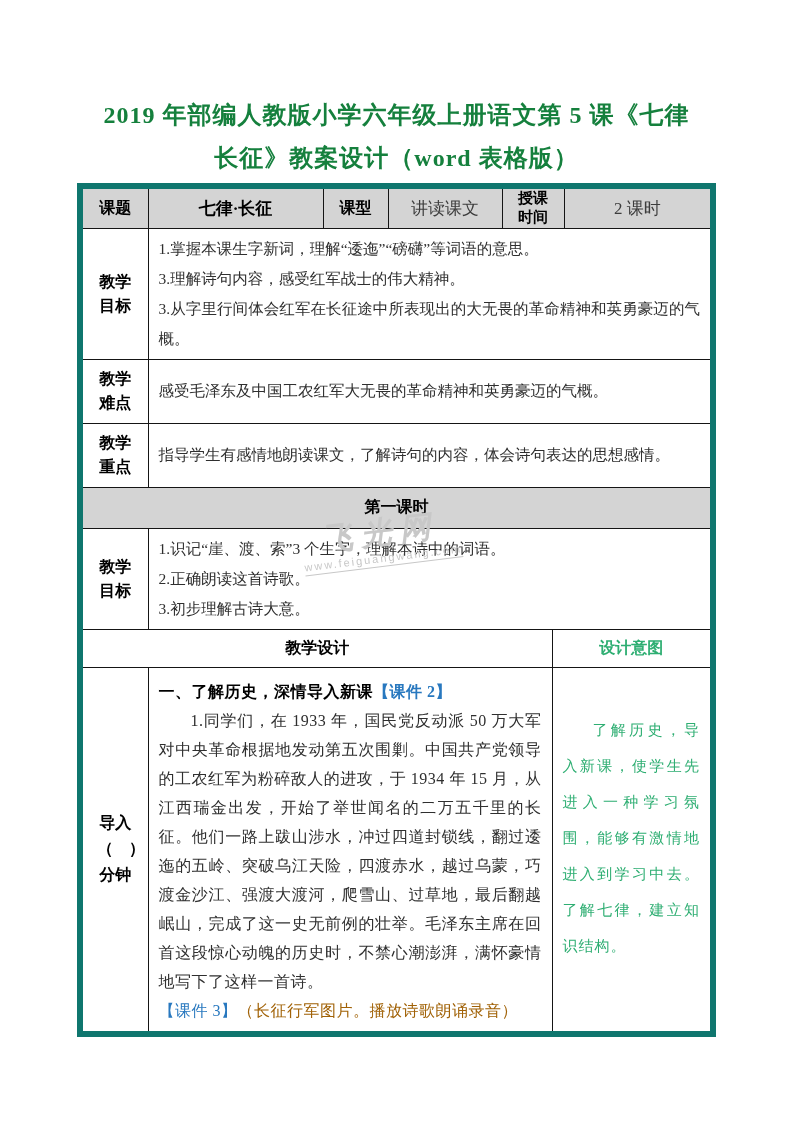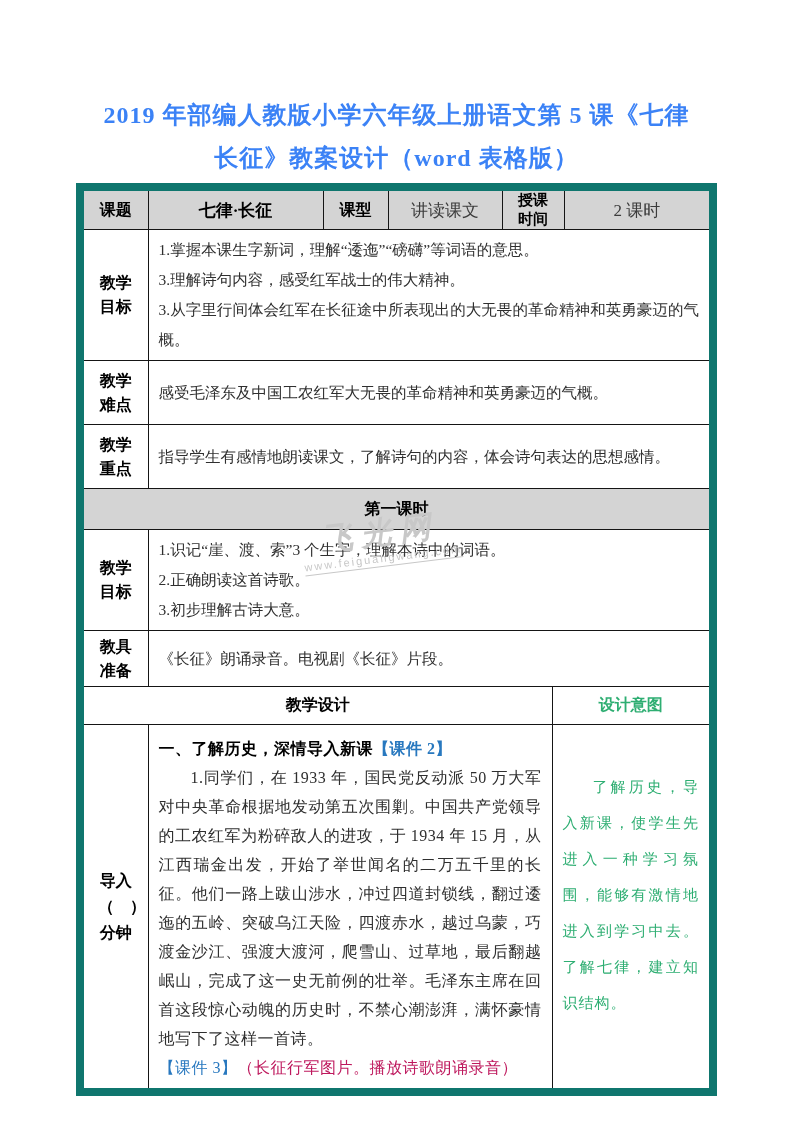--- a/index.html
+++ b/index.html
@@ -12,30 +12,30 @@
     background: #ffffff;
     overflow: hidden;
     font-family: "Liberation Serif", "DejaVu Serif", serif;
     color: #2f2f2f;
   }
   .doc-title {
     padding-top: 94px;
     text-align: center;
     font-size: 24px;
     font-weight: bold;
-    color: #3b82f6;
+    color: #15803d;
     line-height: 43px;
     letter-spacing: 1px;
   }
   table.doc-table {
     width: 633px;
     margin: 3px auto 0 auto;
     border-collapse: collapse;
     table-layout: fixed;
-    border: 8px solid #0f766e;
+    border: 6px solid #0f766e;
     font-family: Liberation Serif, serif;
   }
   td {
     border: 1px solid #151515;
     padding: 0;
     vertical-align: middle;
     overflow: hidden;
   }
   tr.gray-row td { background: #d4d4d4; }
   .lbl {
@@ -95,21 +95,21 @@
     font-size: 16px;
     line-height: 29px;
     letter-spacing: 0.5px;
     text-align: justify;
     color: #2f2f2f;
     margin-left: 24px;
   }
   .para-heading { font-weight: bold; color: #000; }
   .para { text-indent: 2em; }
   .tag { color: #2878bf; }
-  .tag-note { color: #be185d; }
+  .tag-note { color: #a16207; }
   .intent-cell {
     vertical-align: top;
     padding: 44px 10px 0 10px;
     font-size: 15px;
     line-height: 36px;
     letter-spacing: 1px;
     color: #2eae72;
     text-align: justify;
     text-indent: 2em;
     border-radius: 14px;
@@ -201,24 +201,20 @@
 
     <tr style="height:92px;">
       <td class="lbl">教学目标</td>
       <td class="content" colspan="6">
         <div>1.识记“崖、渡、索”3 个生字，理解本诗中的词语。</div>
         <div>2.正确朗读这首诗歌。</div>
         <div>3.初步理解古诗大意。</div>
       </td>
     </tr>
 
-    <tr style="height:56px;">
-      <td class="lbl">教具准备</td>
-      <td class="content" colspan="6">《长征》朗诵录音。电视剧《长征》片段。</td>
-    </tr>
 
     <tr>
       <td class="design-hdr" colspan="5">教学设计</td>
       <td class="design-hdr green" colspan="2">设计意图</td>
     </tr>
 
     <tr style="height:320px;">
       <td class="lbl intro-label">
         <div>导入</div>
         <div>（　）</div>

